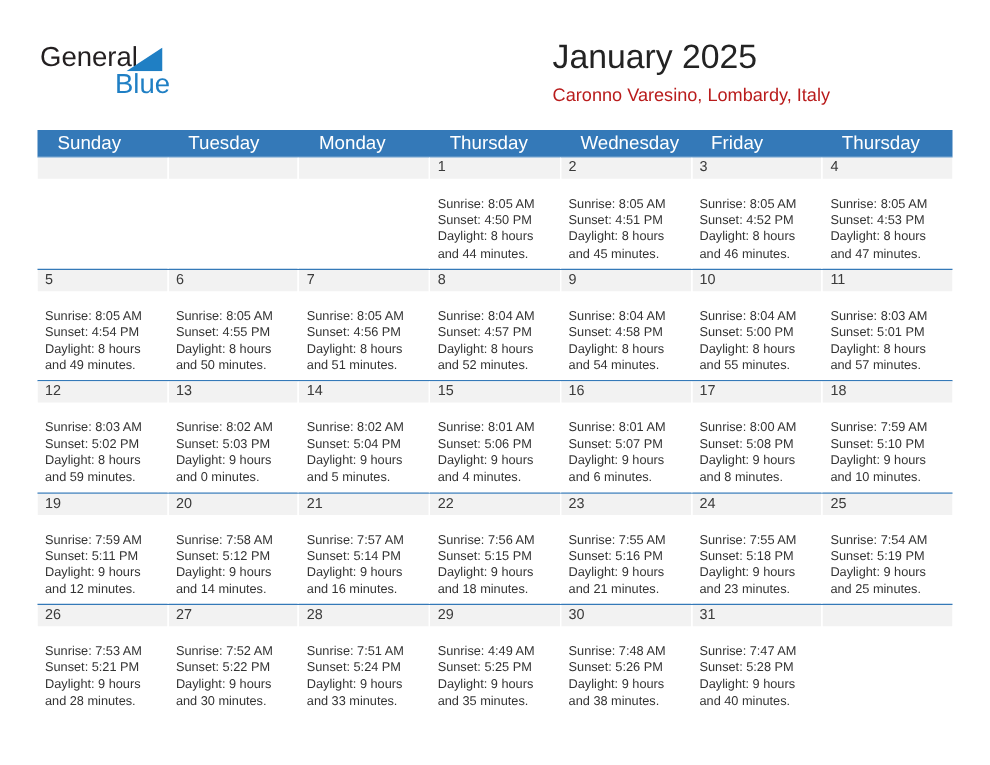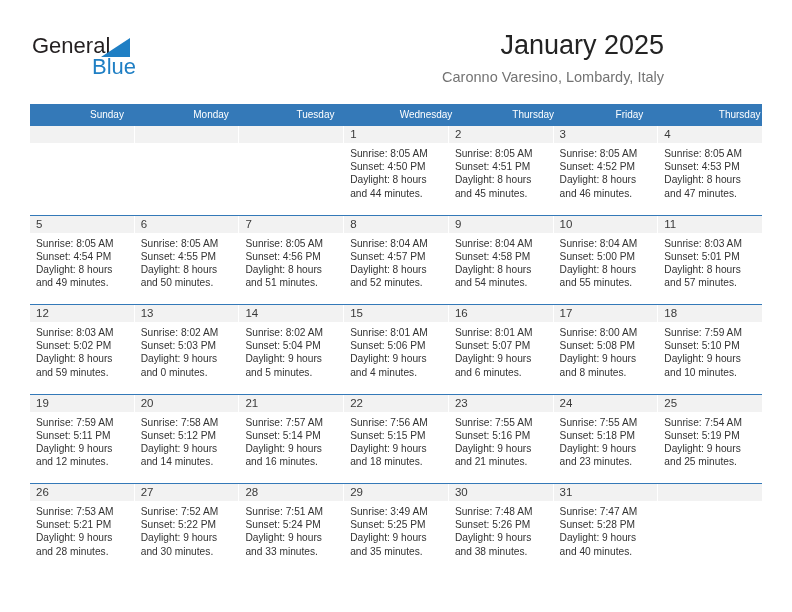--- a/index.html
+++ b/index.html
@@ -64,33 +64,32 @@
     font-family: "Liberation Sans", sans-serif;
     line-height: 24px;
     white-space: nowrap;
     text-align: right;
   }
 
   .title-block {
     position: absolute;
     right: 0px;
     top: 0px;
-    text-align: right;
   }
   .cal-title {
     font-size: 27px;
     color: #232323;
     line-height: 34px;
     white-space: nowrap;
     font-weight: normal;
     margin: 0;
   }
   .cal-subtitle {
     font-size: 14.5px;
-    color: #737373;
+    color: #b91c1c;
     line-height: 22px;
     white-space: nowrap;
     margin: 4px 0 0 0;
     font-weight: normal;
   }
 
   
   .calendar {
     position: absolute;
     left: 30px;
@@ -98,26 +97,25 @@
     width: 732px;
   }
   .weekday-row {
     display: flex;
     background: #3479b8;
     height: 21px;
   }
   .weekday {
     flex: 1 1 0;
     color: #ffffff;
-    font-size: 10px;
+    font-size: 15px;
     line-height: 21px;
     padding-left: 16px;
     box-sizing: border-box;
     white-space: nowrap;
-    margin-left: 44px;
   }
 
   .week-row {
     display: flex;
     height: 89.5px;
     border-top: 1.5px solid #3479b8;
     box-sizing: border-box;
   }
   .week-row:first-of-type {
     border-top: none;
@@ -141,20 +139,21 @@
     color: #3a3a3a;
     line-height: 17px;
     padding-left: 6px;
     display: block;
   }
   .day-info {
     padding: 4px 5px 0 6px;
     font-size: 10.2px;
     line-height: 13.2px;
     color: #333333;
+    margin-top: 10px;
   }
   .day-info div { white-space: nowrap; }
 </style>
 </head>
 <body>
 
 <div class="page">
 
   <div class="header">
 
@@ -172,24 +171,24 @@
       <h1 class="cal-title">January 2025</h1>
       <div class="cal-subtitle">Caronno Varesino, Lombardy, Italy</div>
     </div>
 
   </div>
 
   <div class="calendar">
 
     <div class="weekday-row">
       <div class="weekday">Sunday</div>
+      <div class="weekday">Tuesday</div>
       <div class="weekday">Monday</div>
-      <div class="weekday">Tuesday</div>
+      <div class="weekday">Thursday</div>
       <div class="weekday">Wednesday</div>
-      <div class="weekday">Thursday</div>
       <div class="weekday">Friday</div>
       <div class="weekday">Thursday</div>
     </div>
 
     <div class="week-row">
       <div class="day-cell empty">
         <div class="day-band">
             <span class="day-num"></span>
           </div>
 
@@ -524,21 +523,21 @@
           <div>Sunset: 5:24 PM</div>
           <div>Daylight: 9 hours</div>
           <div>and 33 minutes.</div>
         </div>
       </div>
       <div class="day-cell">
         <div class="day-band">
             <span class="day-num">29</span>
           </div>
         <div class="day-info">
-          <div>Sunrise: 3:49 AM</div>
+          <div>Sunrise: 4:49 AM</div>
           <div>Sunset: 5:25 PM</div>
           <div>Daylight: 9 hours</div>
           <div>and 35 minutes.</div>
         </div>
       </div>
       <div class="day-cell">
         <div class="day-band">
             <span class="day-num">30</span>
           </div>
         <div class="day-info">

